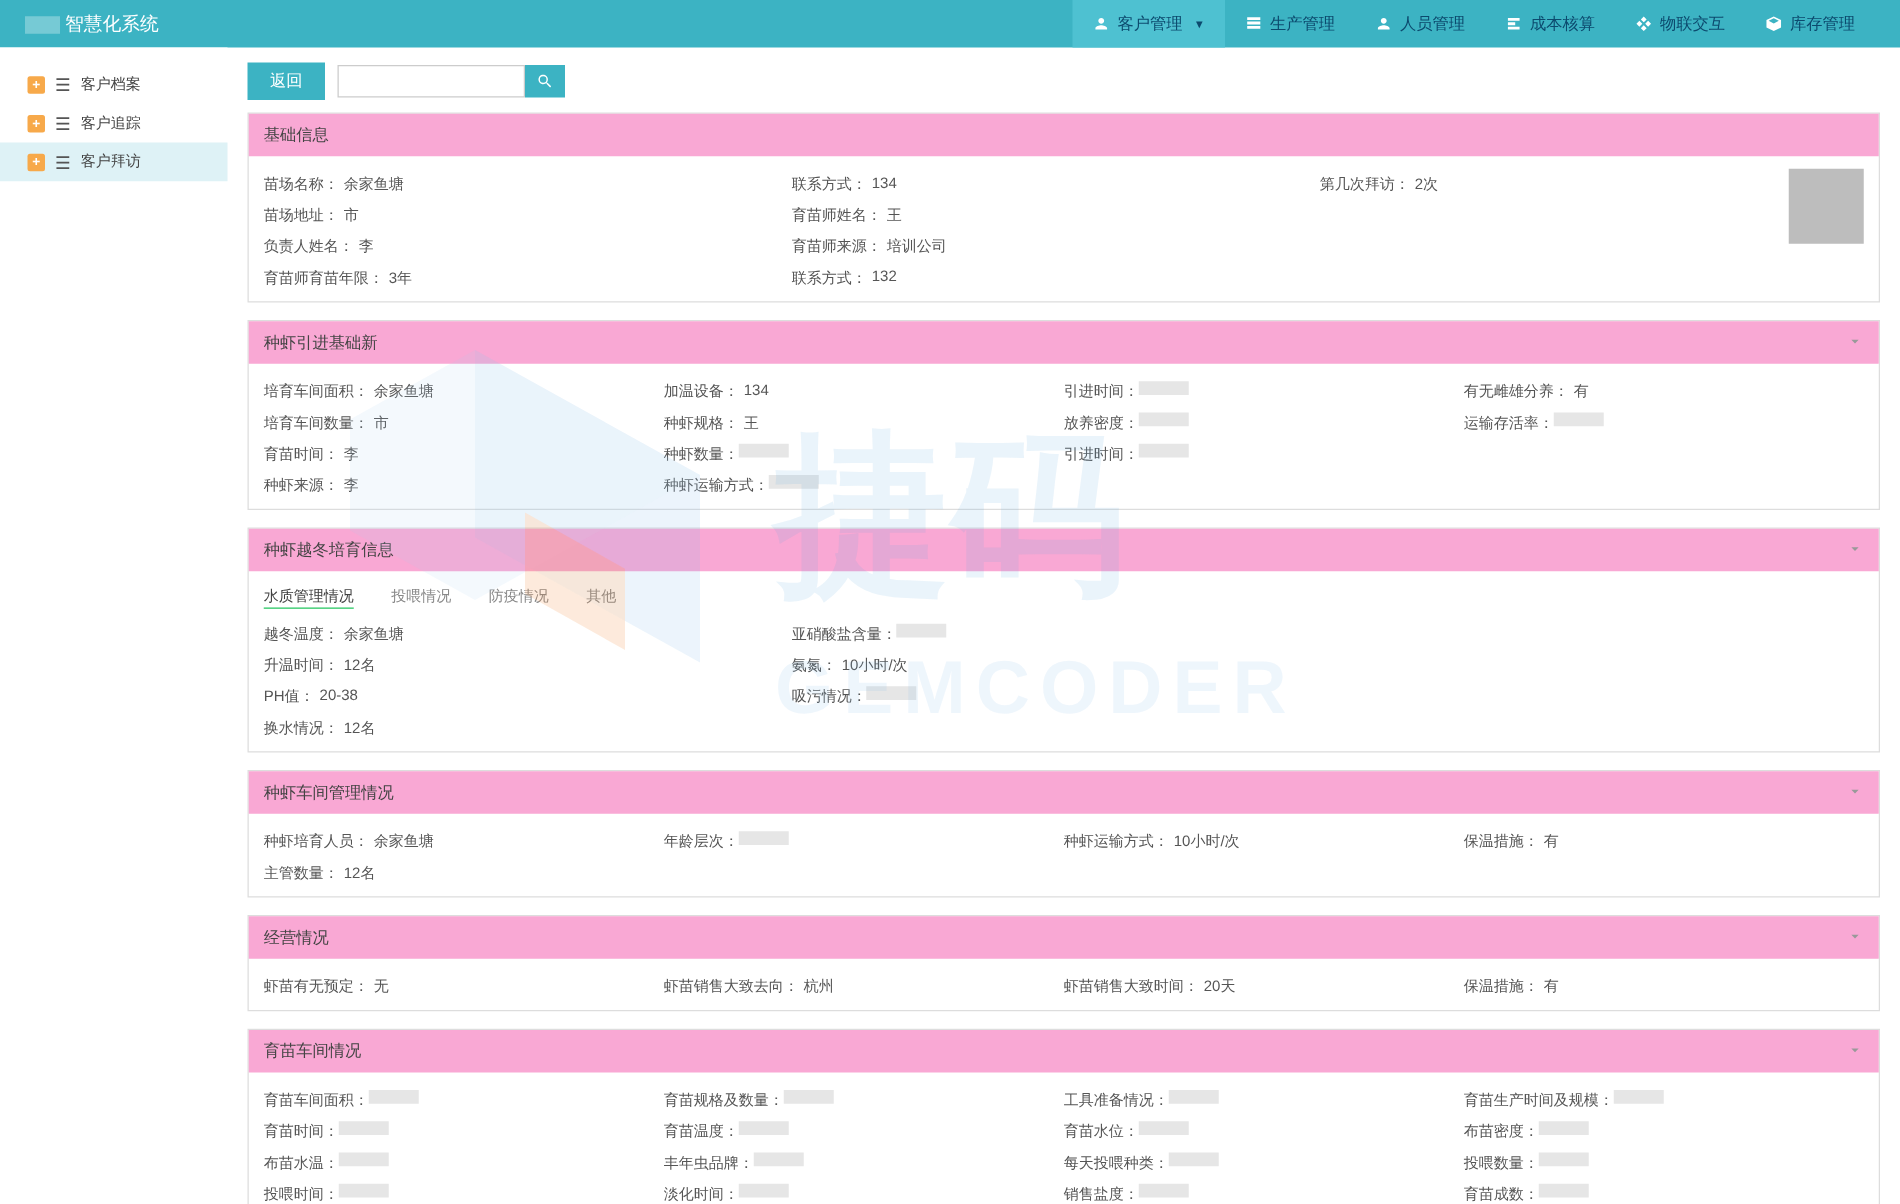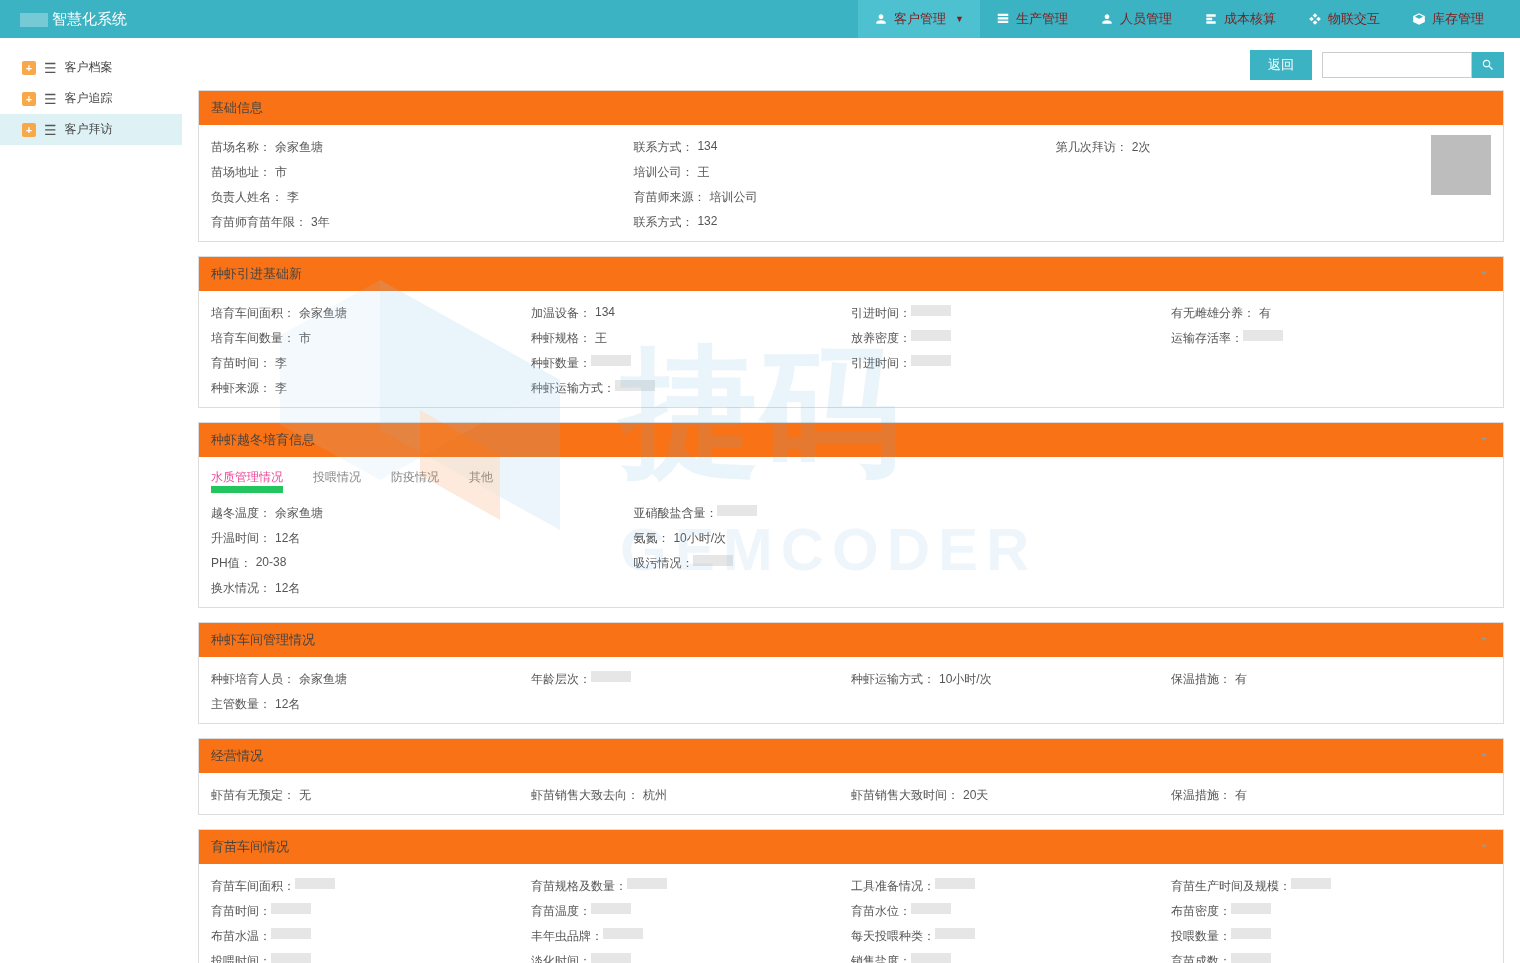--- a/index.html
+++ b/index.html
@@ -1,53 +1,53 @@
 <!DOCTYPE html>
 <html><head>
 <meta charset="utf-8">
 <style>
 *{box-sizing:border-box;margin:0;padding:0;font-family:"Microsoft YaHei",Arial,sans-serif}
 body{background:#fff;font-size:12px;color:#333}
 .topbar{background:#3cb3c3;height:38px;display:flex;align-items:center;padding:0 20px;color:#fff}
 .logo{font-size:15px;font-weight:400}
 .logo-blur{display:inline-block;width:28px;height:14px;background:rgba(255,255,255,.3);vertical-align:middle;margin-right:4px}
 .nav{margin-left:auto;display:flex;height:100%}
-.nav-item{display:flex;align-items:center;padding:15px 16px;color:#7f1d1d;cursor:pointer;font-size:13px;gap:6px}
+.nav-item{display:flex;align-items:center;padding:15px 16px;color:#0c4a6e;cursor:pointer;font-size:13px;gap:6px}
 .nav-item.active{background:#4ec1d1}
 .nav-caret{font-size:9px;margin-left:3px}
 .nav-icon{width:14px;height:14px;display:inline-flex;align-items:center;justify-content:center}
 .nav-icon svg{width:14px;height:14px;fill:#fff}
 .layout{display:flex}
 .sidebar{width:182px;padding:14px 0;background:#fff}
 .sb-item{display:flex;align-items:center;padding:7px 22px;cursor:pointer;gap:8px;color:#444}
 .sb-item.active{background:#def2f6}
 .sb-plus{width:14px;height:14px;background:#f7a94a;color:#fff;display:inline-flex;align-items:center;justify-content:center;font-size:11px;font-weight:bold;border-radius:2px}
 .sb-lines{color:#555;font-size:14px}
 .main{flex:1;padding:12px 16px 30px}
-.toolbar{display:flex;justify-content:flex-end;gap:10px;margin-bottom:10px;align-items:center}
+.toolbar{display:flex;gap:10px;margin-bottom:10px;align-items:center}
 .btn-back{background:#3cb3c3;color:#fff;border:none;padding:6px 18px;cursor:pointer;font-size:13px}
 .searchwrap{display:flex}
 .search{border:1px solid #ccc;padding:5px 8px;width:150px;font-size:12px}
 .search-btn{background:#3cb3c3;border:none;width:32px;cursor:pointer;display:flex;align-items:center;justify-content:center}
 .search-btn svg{width:14px;height:14px;fill:#fff}
 .panel{border:1px solid #ddd;margin-bottom:14px}
-.panel-h{background:#f97316;padding:8px 12px;font-size:13px;color:#444;display:flex;align-items:center}
+.panel-h{background:#f9a8d4;padding:8px 12px;font-size:13px;color:#444;display:flex;align-items:center}
 .panel-chev{margin-left:auto;color:#999}
 .panel-b{padding:10px 12px 6px;position:relative}
 .cols{display:flex;flex-wrap:wrap}
 .col-3{width:33%}
 .col-4{width:25%}
 .fld{display:flex;padding:4px 0;font-size:12px;color:#555;align-items:flex-start}
 .fld-l{color:#555}
 .fld-v{margin-left:4px}
 .blur{display:inline-block;background:#e6e6e6;height:11px;vertical-align:middle}.blur.w40{width:40px}
 .thumb{position:absolute;right:12px;top:10px;width:60px;height:60px;background:#bdbdbd}
 .subtabs{display:flex;gap:30px;padding:2px 0 8px}
 .subtab{color:#888;cursor:pointer;font-size:12px}
-.subtab.active{color:#ec4899;border-bottom:7px solid #22c55e}
+.subtab.active{color:#404040;border-bottom:1px solid #22c55e}
 .watermark{position:fixed;top:230px;left:280px;width:1000px;pointer-events:none;opacity:.25;z-index:0}
 .watermark svg{width:100%}
 </style>
 </head>
 <body>
 
 <div class="topbar">
  <span class="logo"><span class="logo-blur"></span><span>智慧化系统</span></span>
  <div class="nav" id="nav">
       <div class="nav-item active">
@@ -156,21 +156,21 @@
                   <span class="fld-l">育苗师育苗年限：</span>
                   <span class="fld-v">3年</span>
                 </div>
               </div>
               <div class="col-3">
                 <div class="fld">
                   <span class="fld-l">联系方式：</span>
                   <span class="fld-v">134</span>
                 </div>
                 <div class="fld">
-                  <span class="fld-l">培训公司：</span>
+                  <span class="fld-l">育苗师姓名：</span>
                   <span class="fld-v">王</span>
                 </div>
                 <div class="fld">
                   <span class="fld-l">育苗师来源：</span>
                   <span class="fld-v">培训公司</span>
                 </div>
                 <div class="fld">
                   <span class="fld-l">联系方式：</span>
                   <span class="fld-v">132</span>
                 </div>

